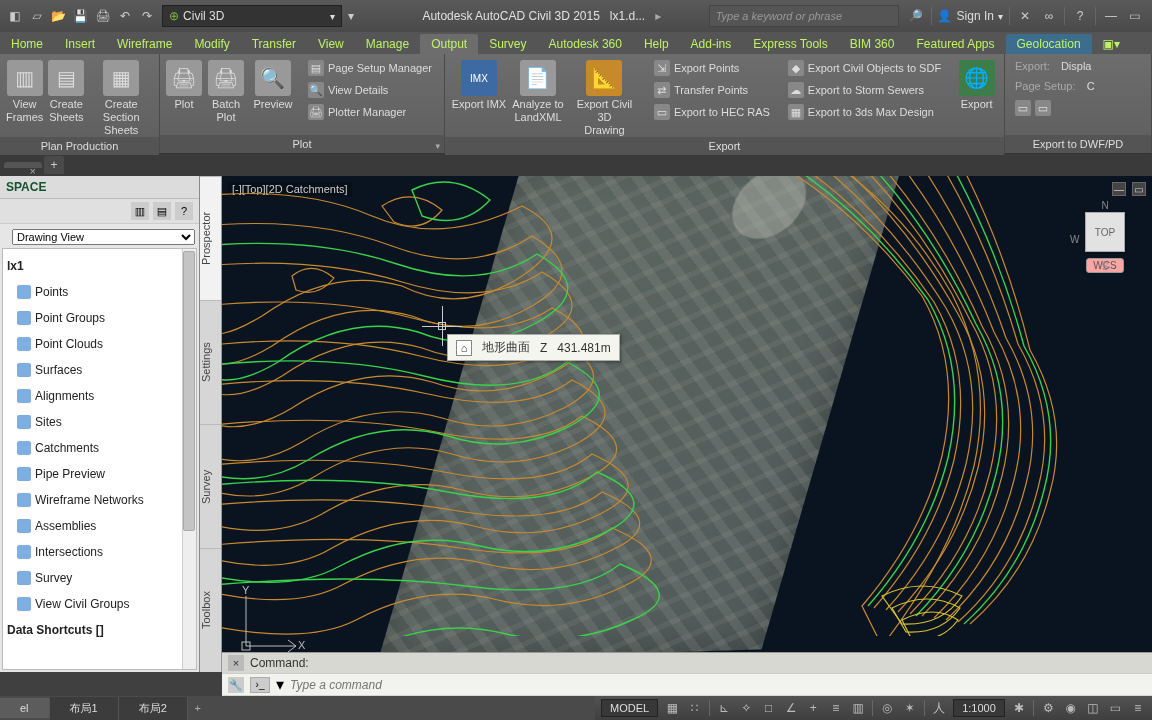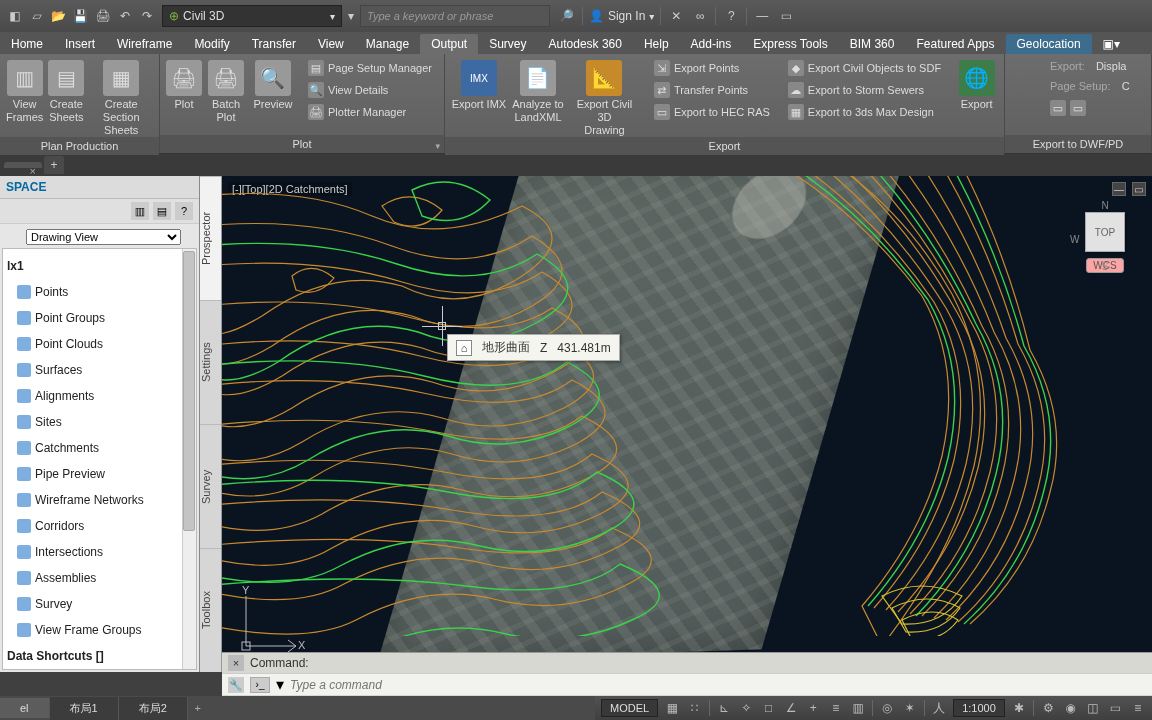--- a/index.html
+++ b/index.html
@@ -13,21 +13,21 @@
 .workspace-dd .globe { color:#7fb242; margin-right:4px; }
 .workspace-dd .caret { margin-left:auto; font-size:10px; }
 .title-center { flex:1; text-align:center; justify-content:center; display:flex; gap:10px; color:#e0e0e0; font-size:12px; padding-left:15px;}
 .search-box { background:#555; border:1px solid #444; height:22px; width:190px; color:#999; font-style:italic; font-size:11px; padding:0 6px; display:flex; align-items:center;}
 .title-right { display:flex; align-items:center; gap:6px; padding:0 8px; }
 .title-right .sep { width:1px; height:18px; background:#666; }
 .signin { display:flex; align-items:center; gap:4px; font-size:12px; color:#ddd; }
 
 
 .ribbon-tabs { height:22px; background:#555; display:flex; align-items:flex-end; font-size:12px; }
-.rtab { padding:3px 11px; color:#ffffff; cursor:pointer; }
+.rtab { padding:3px 11px; color:#bef264; cursor:pointer; }
 .rtab.active { background:#6d6d6d; border-radius:2px 2px 0 0; }
 
 
 .ribbon { height:100px; background: linear-gradient(#6d6d6d,#5e5e5e); display:flex; border-bottom:1px solid #333; }
 .panel { border-right:1px solid #4a4a4a; display:flex; flex-direction:column; position:relative; }
 .panel-body { flex:1; display:flex; align-items:flex-start; padding:4px 6px 0 6px; gap:4px; }
 .panel-title { height:18px; background:#545454; color:#ddd; font-size:11px; text-align:center; line-height:18px; position:relative;}
 .panel-title .exp { position:absolute; right:4px; top:2px; font-size:9px; color:#aaa; }
 .bigbtn { width:54px; text-align:center; color:#ddd; font-size:11px; line-height:13px; cursor:pointer; }
 .bigbtn .ico { width:36px; height:36px; margin:2px auto 2px; background:#999; border-radius:3px; display:flex; align-items:center; justify-content:center; font-size:20px; }
@@ -39,24 +39,24 @@
 .doctabs { height:22px; background:#3a3a3a; display:flex; align-items:center; padding-left:4px; }
 .doctab { background:#555; color:#ddd; font-size:11px; padding:3px 28px 3px 10px; position:relative; border-radius:3px 3px 0 0; margin-right:2px;}
 .doctab .x { position:absolute; right:6px; top:3px; color:#aaa; }
 .doctab-add { width:20px; height:18px; background:#4a4a4a; color:#ccc; text-align:center; line-height:18px; font-size:12px; border-radius:3px 3px 0 0;}
 
 
 .main { position:absolute; top:176px; left:0; right:0; bottom:48px; display:flex; }
 
 
 .toolspace { width:200px; background:#e6e6e6; display:flex; flex-direction:column; border-right:1px solid #888; }
-.ts-title { background:#dcdcdc; color:#0369a1; font-size:12px; padding:4px 6px; border-bottom:1px solid #bbb; font-weight:bold;}
+.ts-title { background:#dcdcdc; color:#14532d; font-size:12px; padding:4px 6px; border-bottom:1px solid #bbb; font-weight:bold;}
 .ts-toolbar { background:#e0e0e0; padding:3px 6px; display:flex; justify-content:flex-end; gap:4px; border-bottom:1px solid #ccc; }
 .ts-toolbar span { width:18px; height:18px; background:#ccc; display:inline-block; font-size:11px; text-align:center; line-height:18px;}
-.ts-dd { margin:3px 18px;padding-left:8px; }
+.ts-dd { margin:3px 4px;padding-left:8px; }
 .ts-dd select { width:100%; font-size:11px; }
 .tree { flex:1; overflow:auto; font-size:12px; color:#222; background:#fff; border:1px solid #bbb; margin:0 2px 2px 2px; position:relative;}
 .tree-scroll-track{ position:absolute; right:0; top:0; bottom:0; width:14px; background:#eee; border-left:1px solid #ccc;}
 .tree-scroll-thumb{ position:absolute; right:1px; top:2px; width:12px; height:280px; background:#c4c4c4; border:1px solid #aaa; border-radius:2px;}
 .tree-item { padding:10px 4px 2px 14px; display:flex; align-items:center; gap:4px; cursor:pointer; white-space:nowrap;}
 .tree-root { font-weight:bold; padding-left:4px; }
 .tree-item .ti { width:14px; height:14px; background:#7faee0; border-radius:2px; display:inline-block; }
 
 
 .vtabs { width:22px; background:#d6d6d6; display:flex; flex-direction:column; border-right:1px solid #999; }
@@ -137,20 +137,25 @@
     <span class="qat-btn">🖨</span>
     <span class="qat-btn">↶</span>
     <span class="qat-btn">↷</span>
   </div>
   <div class="workspace-dd">
     <span class="globe">⊕</span>
     <span>Civil 3D</span>
     <span class="caret">▾</span>
   </div>
   <span class="qat-btn">▾</span>
+  <div class="title-center">
+    <span>Autodesk AutoCAD Civil 3D 2015</span>
+    <span>lx1.d...</span>
+    <span style="color:#aaa">▸</span>
+  </div>
   <div class="search-box">
     <span>Type a keyword or phrase</span>
   </div>
   <div class="title-right">
     <span class="qat-btn">🔎</span>
     <span class="sep"></span>
     <div class="signin">
       <span>👤</span>
       <span>Sign In</span>
       <span style="font-size:10px">▾</span>
@@ -289,21 +294,21 @@
       <div class="bigbtn" style="width:46px;margin-left:6px">
           <div class="ico" style="background:#3d7d4a;color:#fff">🌐</div>
           <div>Export</div>
         </div>
     </div>
     <div class="panel-title">Export</div>
   </div>
 
   <div class="panel" style="flex:1">
     <div class="panel-body">
-      <div class="vcol" style="gap:4px;margin-left:35px;">
+      <div class="vcol" style="gap:4px;">
         <div class="smallrow"><span style="color:#aaa">Export:</span>&nbsp;<span>Displa</span></div>
         <div class="smallrow"><span style="color:#aaa">Page Setup:</span>&nbsp;<span>C</span></div>
         <div class="smallrow">
             <span class="si">▭</span>
             <span class="si">▭</span>
           </div>
       </div>
     </div>
     <div class="panel-title">Export to DWF/PD</div>
   </div>
@@ -363,37 +368,33 @@
       <div class="tree-item">
           <span class="ti"></span>
           <span>Pipe Preview</span>
         </div>
       <div class="tree-item">
           <span class="ti"></span>
           <span>Wireframe Networks</span>
         </div>
       <div class="tree-item">
           <span class="ti"></span>
-          <span>Corridors</span>
+          <span>Assemblies</span>
         </div>
       <div class="tree-item">
           <span class="ti"></span>
           <span>Intersections</span>
         </div>
       <div class="tree-item">
           <span class="ti"></span>
-          <span>Assemblies</span>
-        </div>
-      <div class="tree-item">
-          <span class="ti"></span>
           <span>Survey</span>
         </div>
       <div class="tree-item">
           <span class="ti"></span>
-          <span>View Frame Groups</span>
+          <span>View Civil Groups</span>
         </div>
       <div class="tree-item tree-root" style="padding-left:4px">
           <span>Data Shortcuts []</span>
         </div>
       <div class="tree-scroll-track">
           <div class="tree-scroll-thumb"></div>
         </div>
     </div>
   </div>
 

